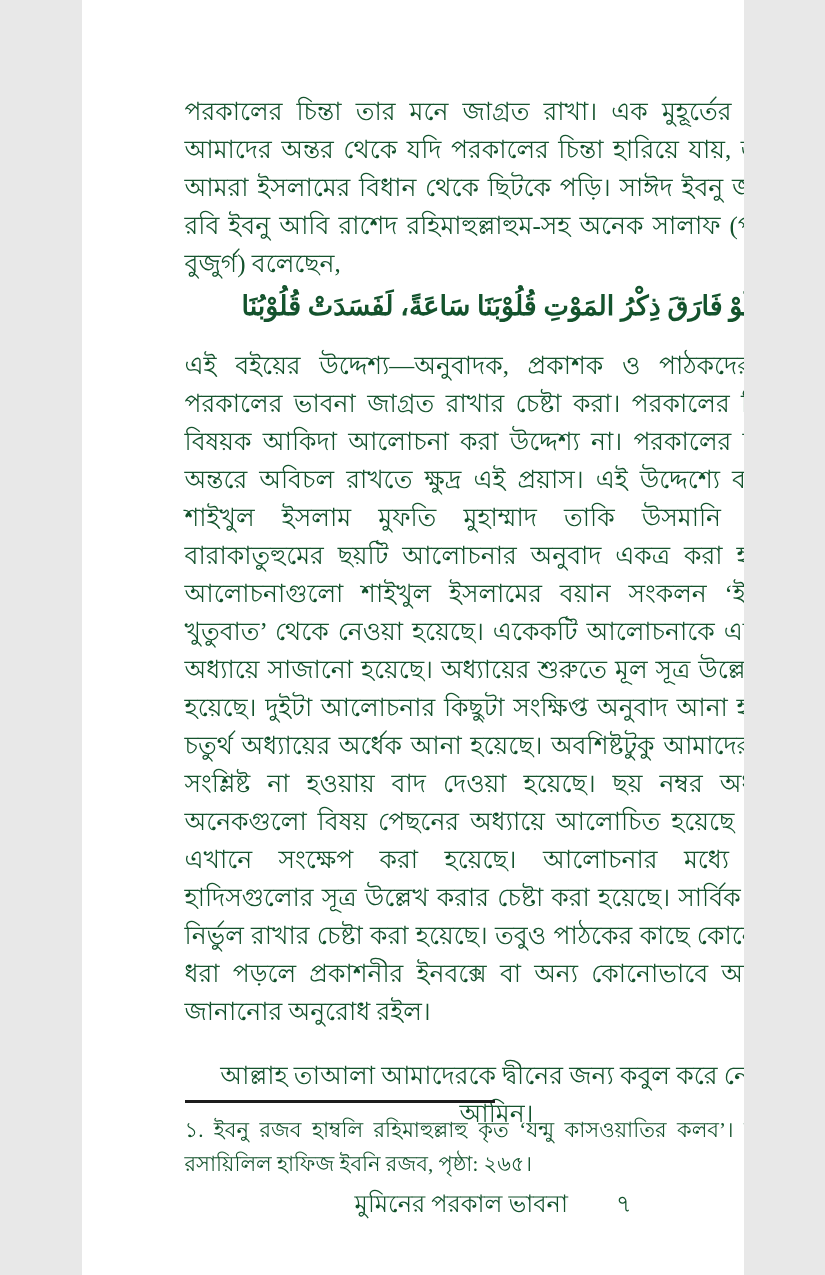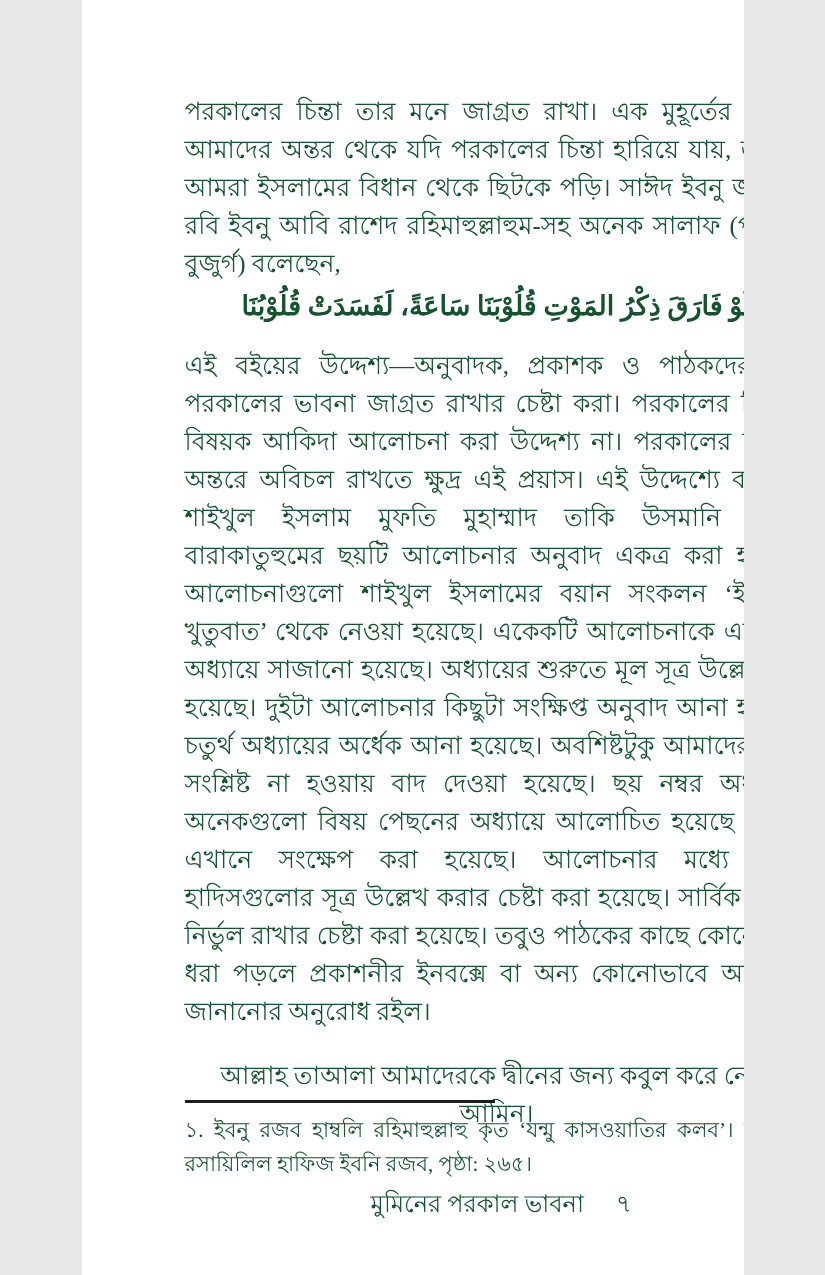--- a/index.html
+++ b/index.html
@@ -60,21 +60,21 @@
     line-height: 34px;
     text-align: justify;
     margin: 0;
   }
   .page-footer {
     position: absolute;
     top: 1186px;
     right: 112px;
     display: flex;
     align-items: baseline;
-    gap: 32px;
+    gap: 48px;
     font-size: 24px;
     line-height: 36px;
   }
 </style>
 </head>
 <body>
 
 <div class="page">
 
   <div class="main-text">

